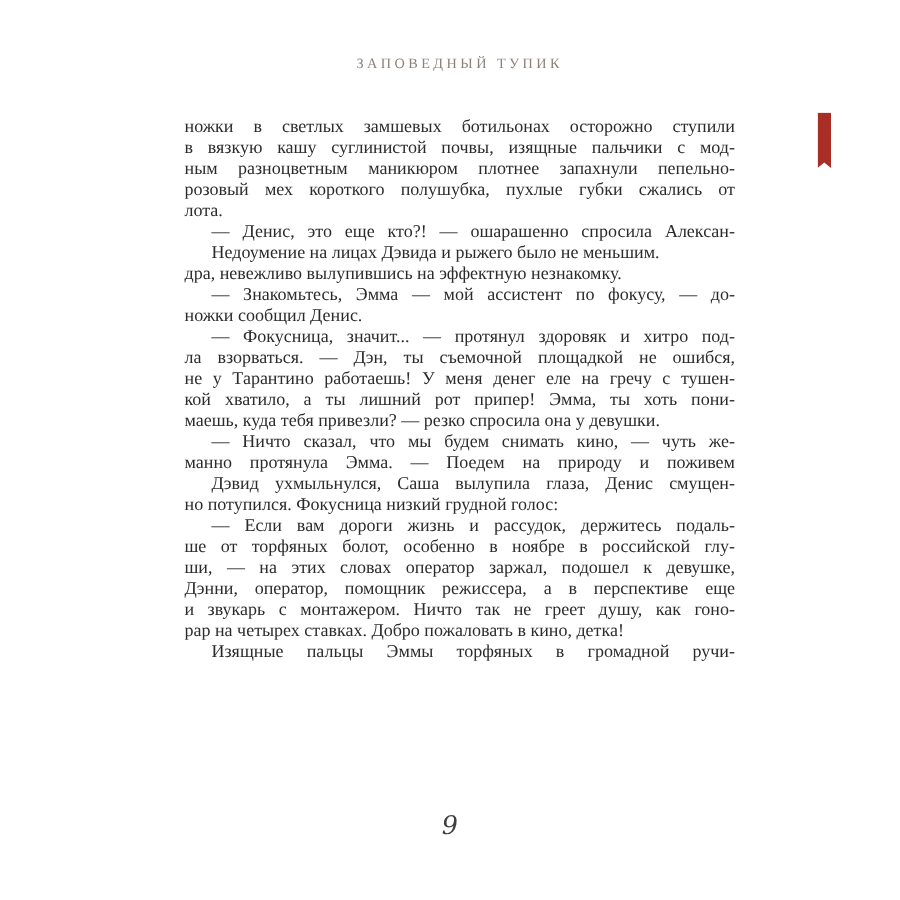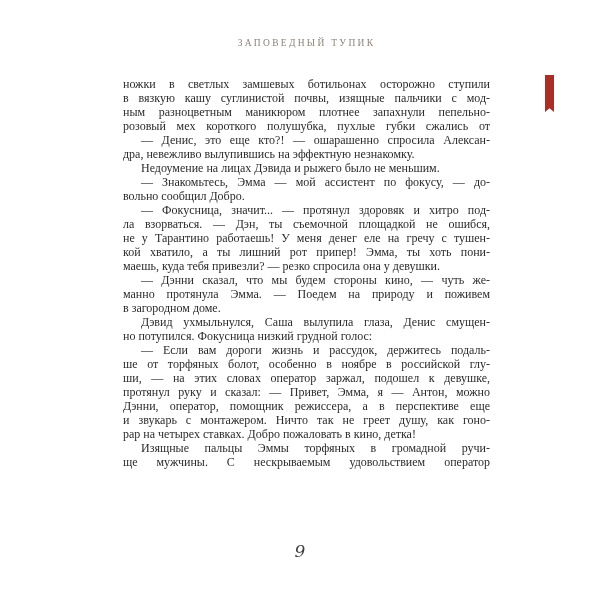--- a/index.html
+++ b/index.html
@@ -75,41 +75,39 @@
 
   <div class="running-title">ЗАПОВЕДНЫЙ ТУПИК</div>
 
   <div class="bookmark" style="background: rgb(168, 46, 38);"></div>
 
   <div class="text-col" id="text-col">
       <div class="line">ножки в светлых замшевых ботильонах осторожно ступили</div>
       <div class="line">в вязкую кашу суглинистой почвы, изящные пальчики с мод-</div>
       <div class="line">ным разноцветным маникюром плотнее запахнули пепельно-</div>
       <div class="line">розовый мех короткого полушубка, пухлые губки сжались от</div>
+      <div class="line end">лота.</div>
       <div class="line indent">— Денис, это еще кто?! — ошарашенно спросила Алексан-</div>
+      <div class="line indent end">Недоумение на лицах Дэвида и рыжего было не меньшим.</div>
       <div class="line end">дра, невежливо вылупившись на эффектную незнакомку.</div>
-      <div class="line indent end">Недоумение на лицах Дэвида и рыжего было не меньшим.</div>
       <div class="line indent">— Знакомьтесь, Эмма — мой ассистент по фокусу, — до-</div>
-      <div class="line end">вольно сообщил Добро.</div>
+      <div class="line end">ножки сообщил Денис.</div>
       <div class="line indent">— Фокусница, значит... — протянул здоровяк и хитро под-</div>
       <div class="line">ла взорваться. — Дэн, ты съемочной площадкой не ошибся,</div>
       <div class="line">не у Тарантино работаешь! У меня денег еле на гречу с тушен-</div>
       <div class="line">кой хватило, а ты лишний рот припер! Эмма, ты хоть пони-</div>
       <div class="line end">маешь, куда тебя привезли? — резко спросила она у девушки.</div>
-      <div class="line indent">— Дэнни сказал, что мы будем стороны кино, — чуть же-</div>
+      <div class="line indent">— Ничто сказал, что мы будем снимать кино, — чуть же-</div>
       <div class="line">манно протянула Эмма. — Поедем на природу и поживем</div>
-      <div class="line end">в загородном доме.</div>
       <div class="line indent">Дэвид ухмыльнулся, Саша вылупила глаза, Денис смущен-</div>
       <div class="line end">но потупился. Фокусница низкий грудной голос:</div>
       <div class="line indent">— Если вам дороги жизнь и рассудок, держитесь подаль-</div>
       <div class="line">ше от торфяных болот, особенно в ноябре в российской глу-</div>
       <div class="line">ши, — на этих словах оператор заржал, подошел к девушке,</div>
-      <div class="line">протянул руку и сказал: — Привет, Эмма, я — Антон, можно</div>
       <div class="line">Дэнни, оператор, помощник режиссера, а в перспективе еще</div>
       <div class="line">и звукарь с монтажером. Ничто так не греет душу, как гоно-</div>
       <div class="line end">рар на четырех ставках. Добро пожаловать в кино, детка!</div>
       <div class="line indent">Изящные пальцы Эммы торфяных в громадной ручи-</div>
-      <div class="line">ще мужчины. С нескрываемым удовольствием оператор</div>
     </div>
 
   <div class="page-number">9</div>
 
 </div>
 
 </body></html>

